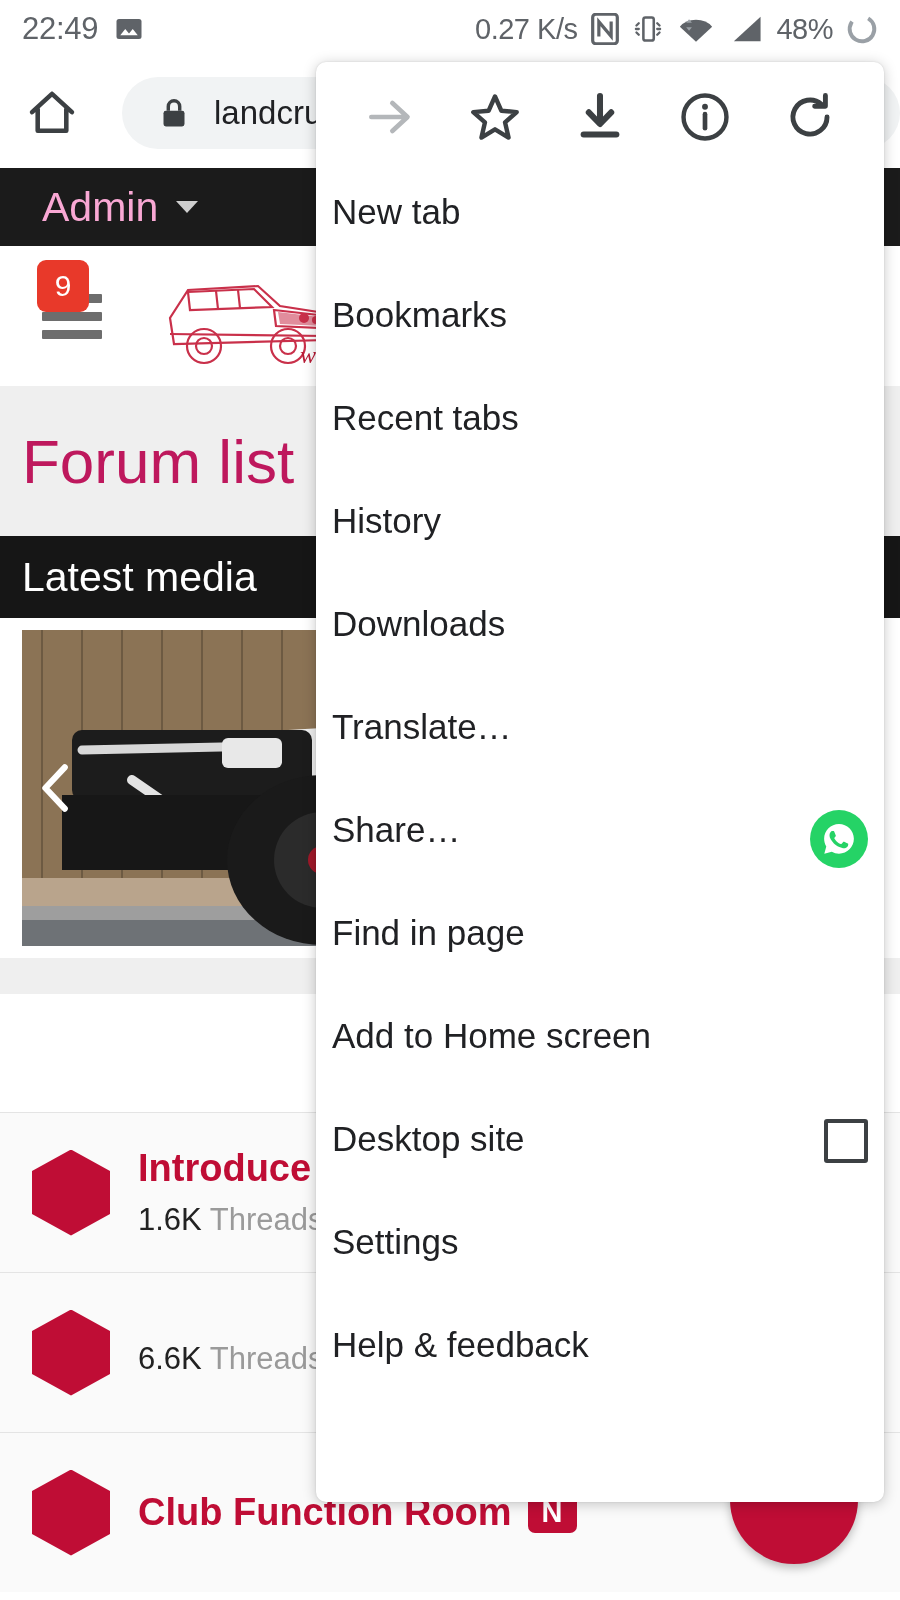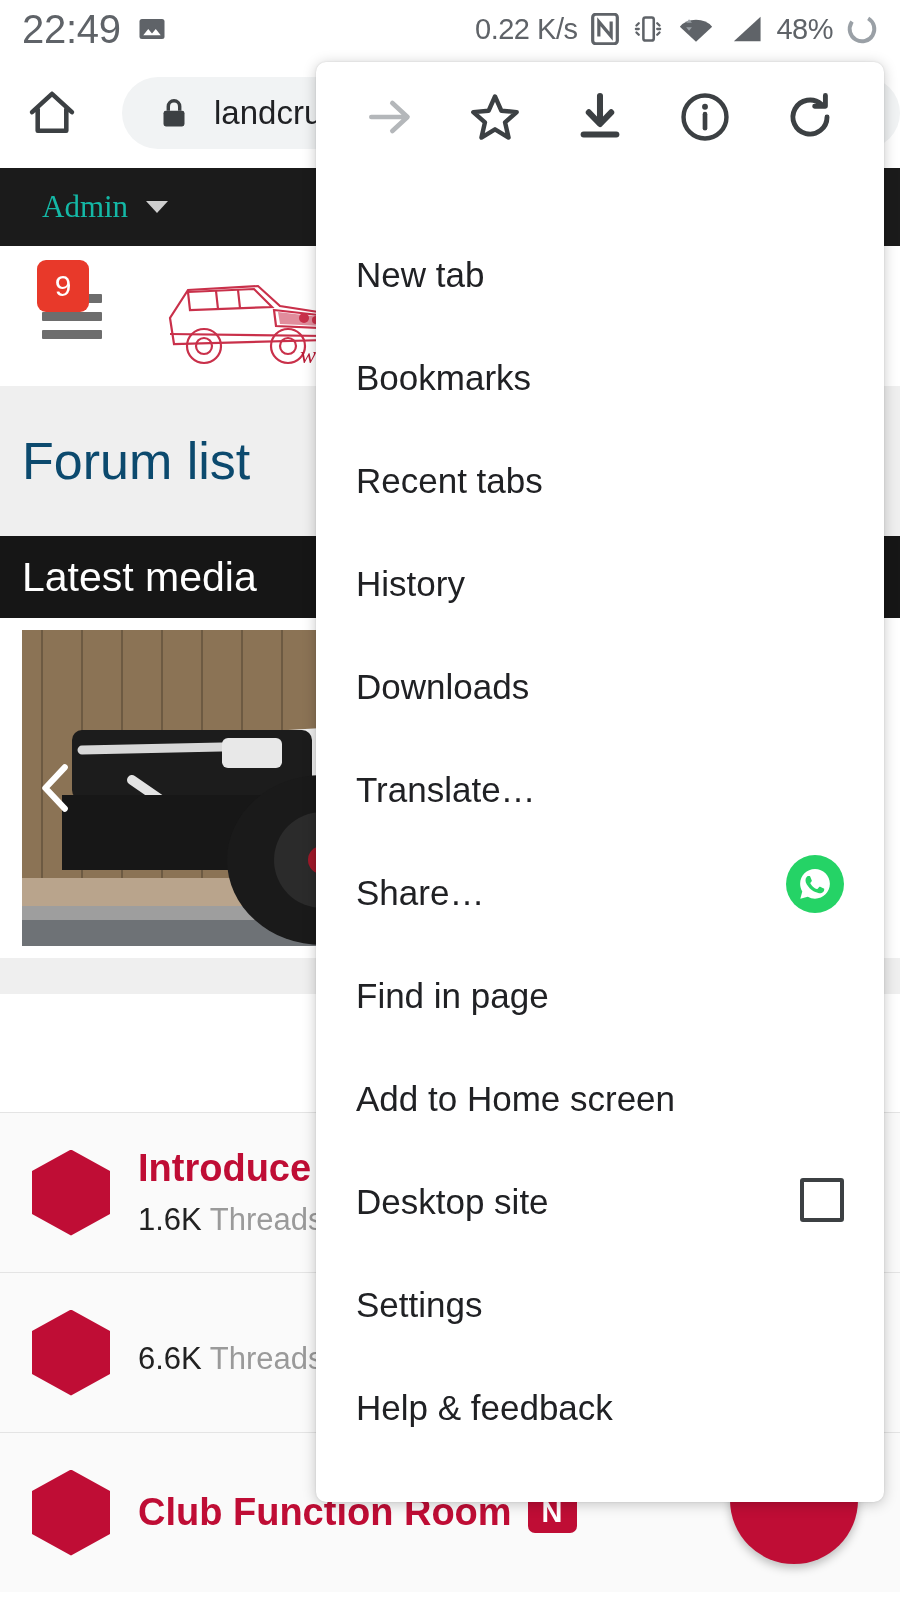--- a/index.html
+++ b/index.html
@@ -10,21 +10,21 @@
     overflow:hidden;
   }
   #screen { position:relative; width:900px; height:1600px; overflow:hidden; background:#fff; }
 
   
   .statusbar {
     position:absolute; top:0; left:0; width:900px; height:58px;
     background:#ffffff; display:flex; align-items:center;
     padding:0 22px; color:#6b6b6b;
   }
-  .sb-clock { font-size:40px; color:#5f6368; letter-spacing:-0.3px; }
+  .sb-clock { font-size:31px; color:#5f6368; letter-spacing:-0.3px; }
   .sb-left-icons { margin-left:16px; display:flex; align-items:center; }
   .sb-right { margin-left:auto; display:flex; align-items:center; gap:13px; }
   .sb-netspeed { font-size:29px; color:#5f6368; letter-spacing:-0.5px; }
   .sb-ico { display:flex; align-items:center; justify-content:center; }
 
   
   .toolbar {
     position:absolute; top:58px; left:0; width:900px; height:110px;
     background:#ffffff; display:flex; align-items:center; padding-left:22px;
   }
@@ -37,21 +37,21 @@
   .lock-ico { flex:none; margin-right:22px; display:flex; align-items:center; }
   .url-text { font-size:33px; color:#202124; white-space:nowrap; }
 
   
   .page { position:absolute; top:168px; left:0; width:900px; height:1432px; background:#fff; }
 
   .adminbar {
     height:78px; background:#1b1b1b; display:flex; align-items:center;
     padding-left:42px;
   }
-  .adminbar-label { color:#14b8a6; font-size:31px;font-family:Liberation Serif, serif; }
+  .adminbar-label { color:#f9a8d4; font-size:41px; }
   .caret-down {
     width:0;height:0;border-left:11px solid transparent;border-right:11px solid transparent;
     border-top:12px solid #cfcfcf; margin-left:18px;
   }
 
   .headerbar { height:140px; background:#fff; display:flex; align-items:center; position:relative; }
   .hamburger-wrap { position:relative; margin-left:42px; width:60px; height:56px; }
   .ham-line { position:absolute; left:0; width:60px; height:9px; background:#6d6d6d; border-radius:1px; }
   .ham-line.l1 { top:6px; }
   .ham-line.l2 { top:24px; }
@@ -69,21 +69,21 @@
   .logo-sub {
     position:absolute; left:300px; top:96px;
     font-family:"Liberation Serif", serif; font-style:italic;
     font-size:24px; color:#b81b36;
   }
 
   .forumlist-bar {
     height:150px; background:#efefef; display:flex; align-items:center;
     padding-left:22px;
   }
-  .forumlist-title { font-size:52px; color:#0c4a6e; font-weight:400; }
+  .forumlist-title { font-size:62px; color:#be185d; font-weight:400; }
 
   .latestmedia-bar {
     height:82px; background:#161616; display:flex; align-items:center; padding-left:22px;
   }
   .latestmedia-title { color:#ffffff; font-size:41px; }
 
   .media-area { height:340px; background:#ffffff; padding:12px 22px 24px 22px; position:relative; }
   .media-photo {
     width:100%; height:316px; position:relative; overflow:hidden; background:#8d9398;
   }
@@ -127,21 +127,21 @@
     box-shadow:0 2px 14px rgba(0,0,0,0.22), 0 0 2px rgba(0,0,0,0.12);
     overflow:hidden; z-index:50;
   }
   .menu-iconrow {
     height:110px; display:flex; align-items:center; justify-content:space-around;
     padding:0 22px;
   }
   .menu-iconbtn { width:72px; height:72px; display:flex; align-items:center; justify-content:center; }
   .menu-list { padding-top:20px; }
   .menu-item {
-    height:103px; display:flex; align-items:flex-end; padding:0 40px;
+    height:103px; display:flex; align-items:flex-start; padding:0 16px;
     position:relative;
   }
   .menu-item-label { font-size:35px; color:#202124; white-space:nowrap; }
   .menu-item-right { margin-left:auto; display:flex; align-items:center; }
   .wa-badge {
     width:58px; height:58px; border-radius:50%; background:#25d366;
     display:flex; align-items:center; justify-content:center;
   }
   .checkbox-empty {
     width:44px; height:44px; border:4px solid #3c4043; border-radius:3px; background:transparent;
@@ -154,21 +154,21 @@
 
   <div class="statusbar">
     <span class="sb-clock">22:49</span>
     <span class="sb-left-icons">
       <svg width="30" height="30" viewBox="0 0 24 24">
           <rect x="2" y="4" width="20" height="16" rx="2" fill="#5f6368"></rect>
           <path d="M5 17l4-5 3 3.5L15 12l4 5z" fill="#fff"></path>
         </svg>
     </span>
     <span class="sb-right">
-      <span class="sb-netspeed">0.22 K/s</span>
+      <span class="sb-netspeed">0.27 K/s</span>
       <span class="sb-ico">
         <svg width="30" height="32" viewBox="0 0 24 26">
             <rect x="2" y="1" width="20" height="24" rx="2.5" fill="none" stroke="#5f6368" stroke-width="2.6"></rect>
             <path d="M7 19V7l10 12V7" fill="none" stroke="#5f6368" stroke-width="2.6"></path>
           </svg>
       </span>
       <span class="sb-ico">
         <svg width="30" height="32" viewBox="0 0 26 26">
           <rect x="9" y="3" width="9" height="20" rx="1.8" fill="none" stroke="#5f6368" stroke-width="2.2"></rect>
           <path d="M5 8 L3 10 M5 18 L3 16 M5 13 L2.5 13" stroke="#5f6368" stroke-width="2" stroke-linecap="round"></path>

